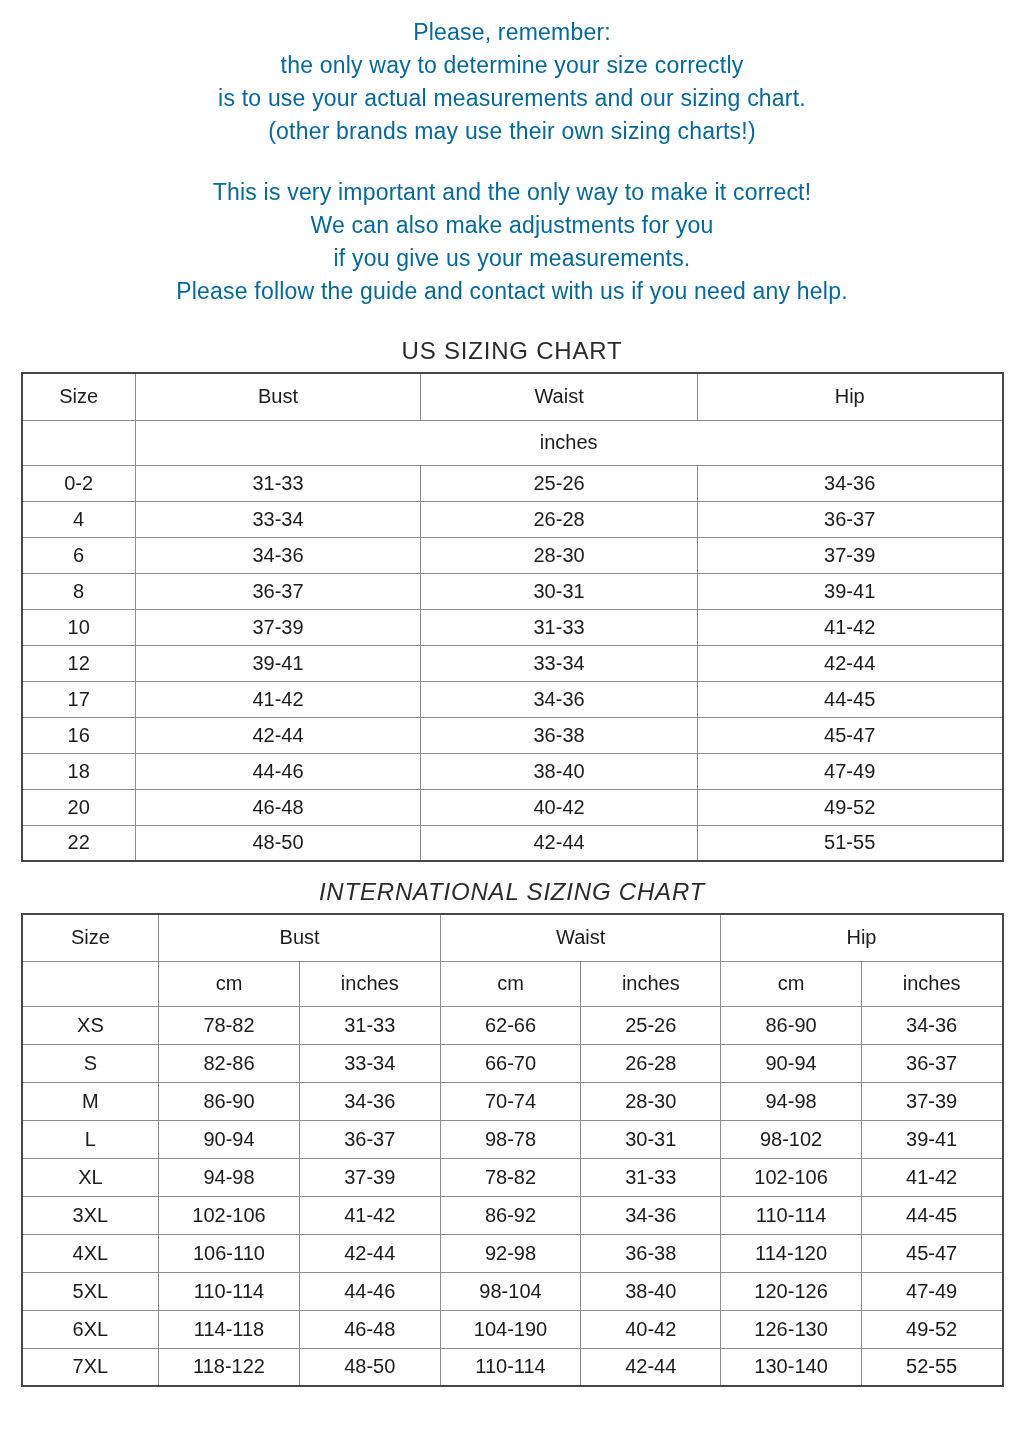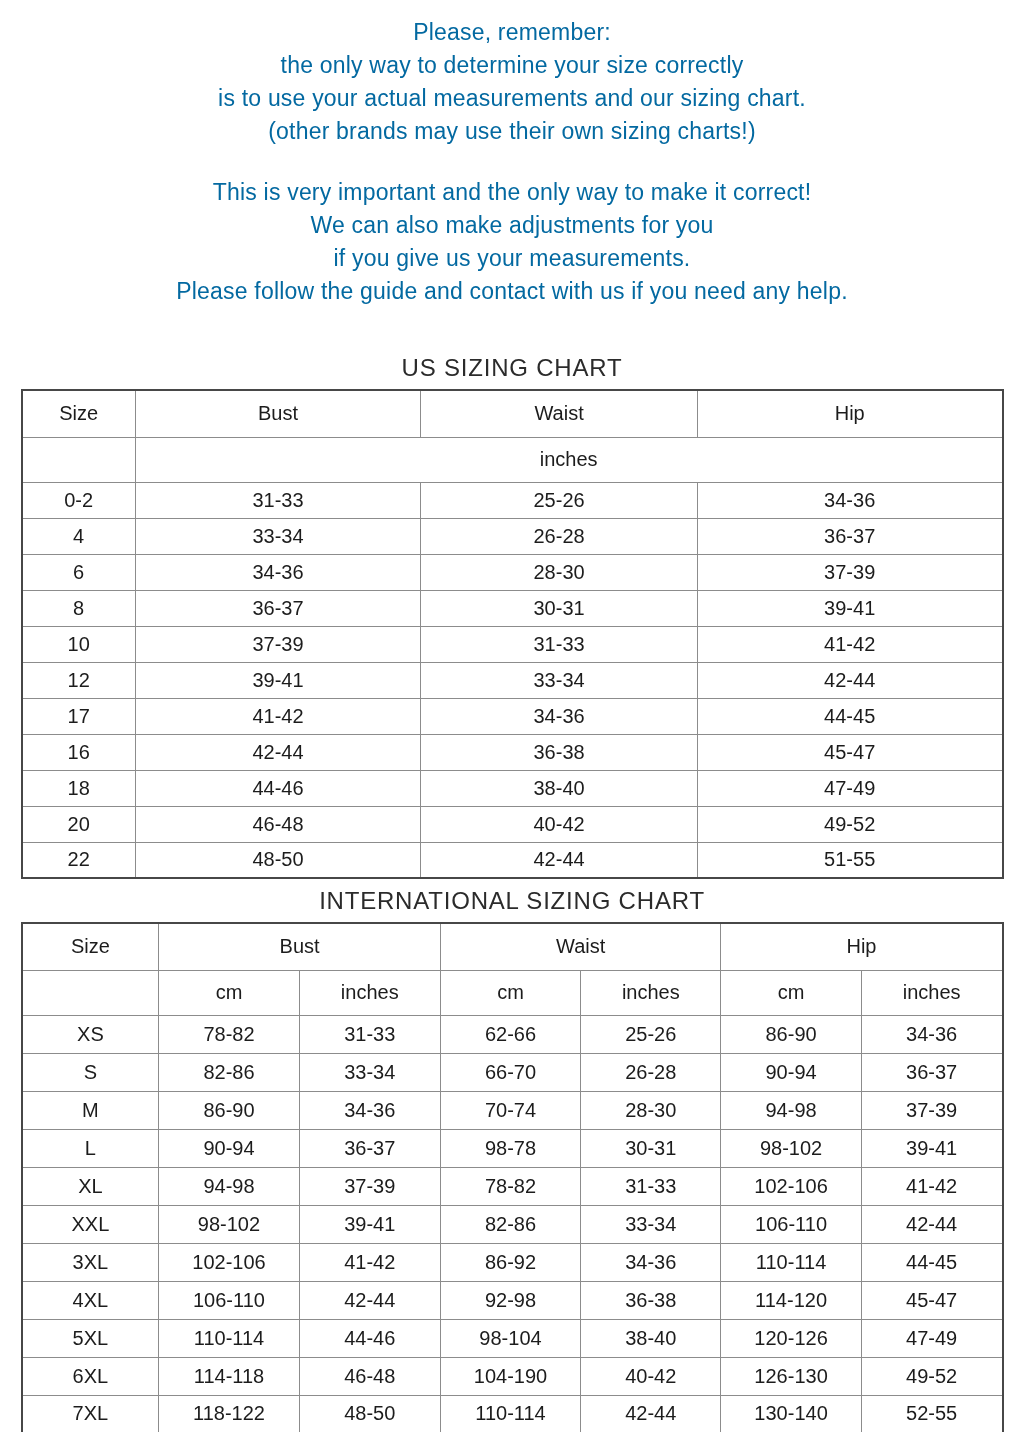--- a/index.html
+++ b/index.html
@@ -29,22 +29,22 @@
   
   .chart-title {
     text-align: center;
     font-size: 24px;
     font-weight: 400;
     color: #2b2b2b;
     letter-spacing: 0.8px;
     margin: 0;
     padding: 0;
   }
-  .chart-title.us   { margin-top: 46px; margin-bottom: 7px; }
-  .chart-title.intl { margin-top: 8px; margin-bottom: 7px; }
+  .chart-title.us   { margin-top: 29px; margin-bottom: 7px; }
+  .chart-title.intl { margin-top: 16px; margin-bottom: 7px; font-style: italic; }
 
   
   table {
     border-collapse: collapse;
     margin: 0 auto;
     width: 983px;
     table-layout: fixed;
     font-size: 20px;
     color: #1c1c1c;
     border: 2px solid #474747;
@@ -236,29 +236,20 @@
       <tr>
         <td>XL</td>
         <td>94-98</td>
         <td>37-39</td>
         <td>78-82</td>
         <td>31-33</td>
         <td>102-106</td>
         <td>41-42</td>
       </tr>
       <tr>
-        <td>XXL</td>
-        <td>98-102</td>
-        <td>39-41</td>
-        <td>82-86</td>
-        <td>33-34</td>
-        <td>106-110</td>
-        <td>42-44</td>
-      </tr>
-      <tr>
         <td>3XL</td>
         <td>102-106</td>
         <td>41-42</td>
         <td>86-92</td>
         <td>34-36</td>
         <td>110-114</td>
         <td>44-45</td>
       </tr>
       <tr>
         <td>4XL</td>

